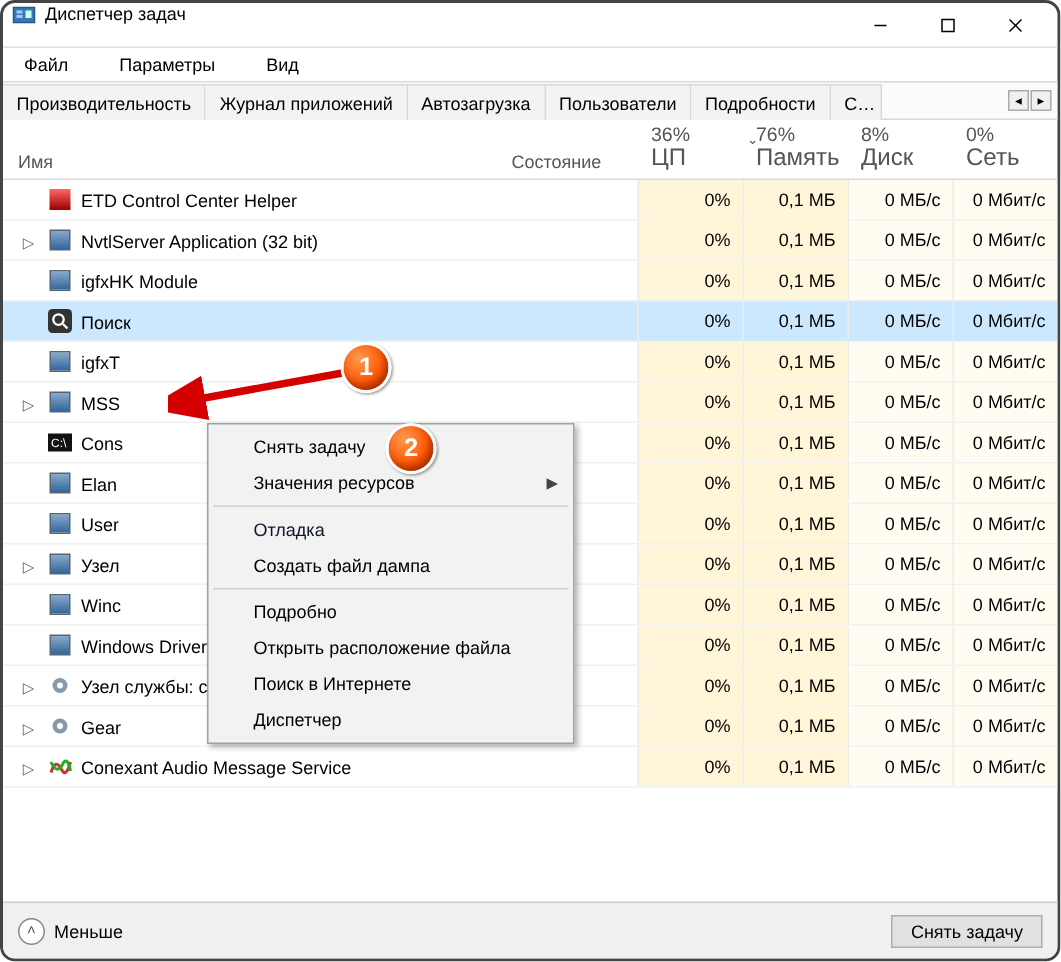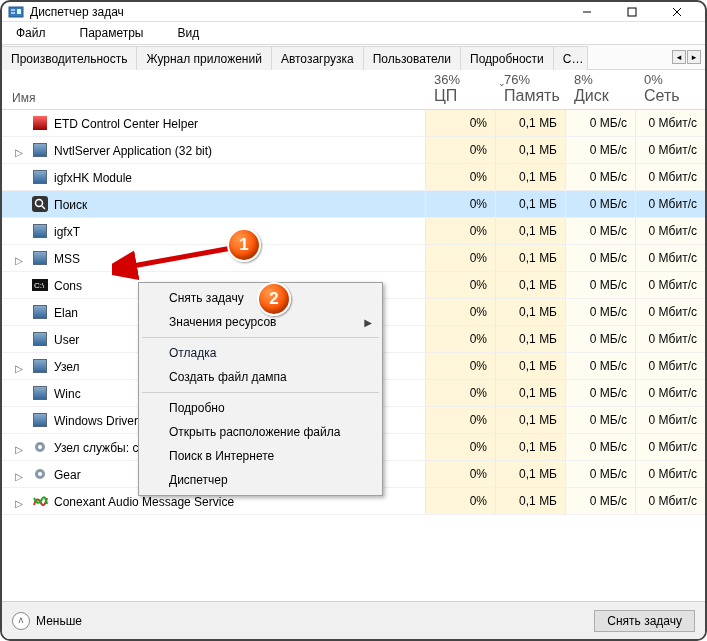--- a/index.html
+++ b/index.html
@@ -1,18 +1,18 @@
 <!DOCTYPE html>
 <html><head>
 <meta charset="utf-8">
 <style>
   html,body{margin:0;padding:0;font-family:"Segoe UI",Tahoma,sans-serif;font-size:12px;color:#000;background:#fff}
   *{box-sizing:border-box}
   .outer{border:2px solid #444;border-radius:10px;width:707px;height:641px;position:relative;overflow:hidden;background:#fff}
-  .titlebar{height:20px;display:flex;align-items:center;padding:0 6px;border-bottom:1px solid #e0e0e0}
+  .titlebar{height:30px;display:flex;align-items:flex-start;padding:0 6px;border-bottom:1px solid #e0e0e0}
   .titlebar .icon{width:16px;height:16px;margin-right:6px;display:flex;align-items:center;justify-content:center}
   .titlebar .title{font-size:12px;color:#000;flex:1}
   .winbtns{display:flex;height:100%}
   .winbtn{width:45px;height:100%;display:flex;align-items:center;justify-content:center;color:#222;font-size:11px}
   .winbtn svg{width:10px;height:10px}
   .menubar{height:22px;display:flex;align-items:center;gap:18px;padding-left:6px}
   .menubar span{padding:2px 8px}
   .tabs{height:26px;border-top:1px solid #d9d9d9;border-bottom:1px solid #d9d9d9;display:flex;align-items:stretch;position:relative;background:#fbfbfb}
   .tab{padding:4px 9px;border-right:1px solid #d9d9d9;border-top:1px solid #d9d9d9;background:#f3f3f3;display:flex;align-items:center;white-space:nowrap;position:relative;top:1px}
   .tab.active{background:#fff;border-top:1px solid #d9d9d9;border-bottom:1px solid #fff;top:0;margin-top:-1px;padding-top:5px}
@@ -108,20 +108,21 @@
     <div class="tab">Подробности</div>
     <div class="tab" style="padding-right:4px">С…</div>
     <div class="tab-scroll">
       <div>◂</div>
       <div>▸</div>
     </div>
   </div>
 
   <div class="header">
     <div class="hname">Имя</div>
+    <div class="hstate">Состояние</div>
     <div class="hcol">
       <span class="pct">36%</span>
       <span class="lbl">ЦП</span>
     </div>
     <div class="hcol">
       <span class="sort">⌄</span>
       <span class="pct">76%</span>
       <span class="lbl">Память</span>
     </div>
     <div class="hcol">

